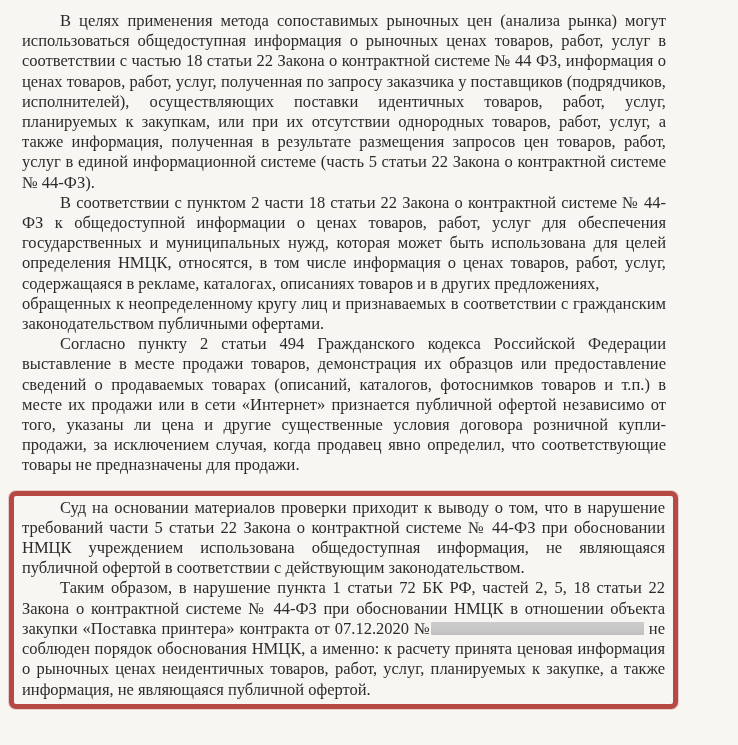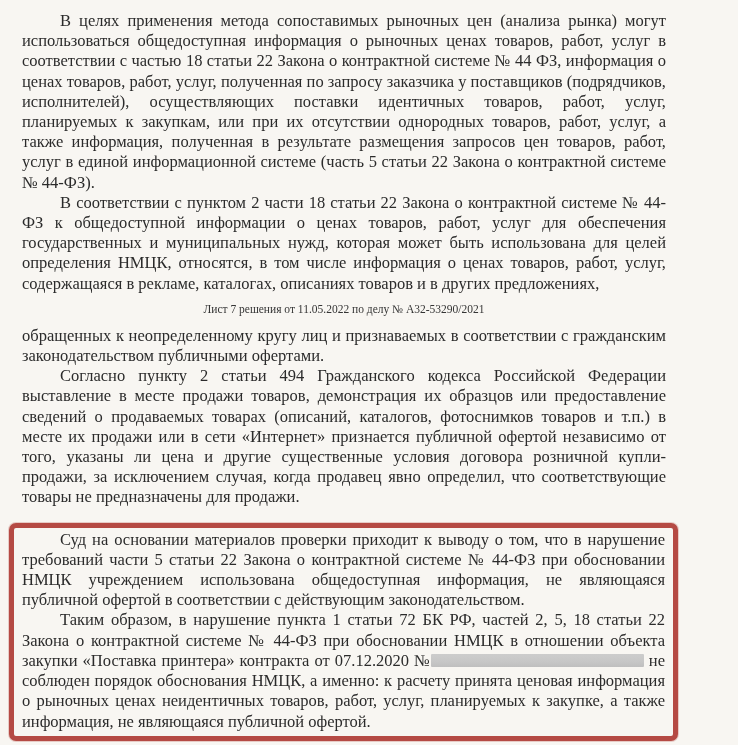--- a/index.html
+++ b/index.html
@@ -54,21 +54,20 @@
 </style>
 </head>
 <body>
 
 <div class="doc">
 
   <p class="para">В целях применения метода сопоставимых рыночных цен (анализа рынка) могут использоваться общедоступная информация о рыночных ценах товаров, работ, услуг в соответствии с частью 18 статьи 22 Закона о контрактной системе № 44 ФЗ, информация о ценах товаров, работ, услуг, полученная по запросу заказчика у поставщиков (подрядчиков, исполнителей), осуществляющих поставки идентичных товаров, работ, услуг, планируемых к закупкам, или при их отсутствии однородных товаров, работ, услуг, а также информация, полученная в результате размещения запросов цен товаров, работ, услуг в единой информационной системе (часть 5 статьи 22 Закона о контрактной системе № 44-ФЗ).</p>
 
   <p class="para">В соответствии с пунктом 2 части 18 статьи 22 Закона о контрактной системе № 44-ФЗ к общедоступной информации о ценах товаров, работ, услуг для обеспечения государственных и муниципальных нужд, которая может быть использована для целей определения НМЦК, относятся, в том числе информация о ценах товаров, работ, услуг, содержащаяся в рекламе, каталогах, описаниях товаров и в других предложениях,</p>
 
-  <div class="page-footer">Лист 7 решения от 11.05.2022 по делу № А32-53290/2021</div>
 
   <p class="para noindent">обращенных к неопределенному кругу лиц и признаваемых в соответствии с гражданским законодательством публичными офертами.</p>
 
   <p class="para">Согласно пункту 2 статьи 494 Гражданского кодекса Российской Федерации выставление в месте продажи товаров, демонстрация их образцов или предоставление сведений о продаваемых товарах (описаний, каталогов, фотоснимков товаров и т.п.) в месте их продажи или в сети «Интернет» признается публичной офертой независимо от того, указаны ли цена и другие существенные условия договора розничной купли-продажи, за исключением случая, когда продавец явно определил, что соответствующие товары не предназначены для продажи.</p>
 
   <div class="highlight-box">
     <p class="para">Суд на основании материалов проверки приходит к выводу о том, что в нарушение требований части 5 статьи 22 Закона о контрактной системе № 44-ФЗ при обосновании НМЦК учреждением использована общедоступная информация, не являющаяся публичной офертой в соответствии с действующим законодательством.</p>
     <p class="para"><span>Таким образом, в нарушение пункта 1 статьи 72 БК РФ, частей 2, 5, 18 статьи 22 Закона о контрактной системе № 44-ФЗ при обосновании НМЦК в отношении объекта закупки «Поставка принтера» контракта от 07.12.2020 №</span><span class="redaction"></span><span> не соблюден порядок обоснования НМЦК, а именно: к расчету принята ценовая информация о рыночных ценах неидентичных товаров, работ, услуг, планируемых к закупке, а также информация, не являющаяся публичной офертой.</span></p>
   </div>
 

